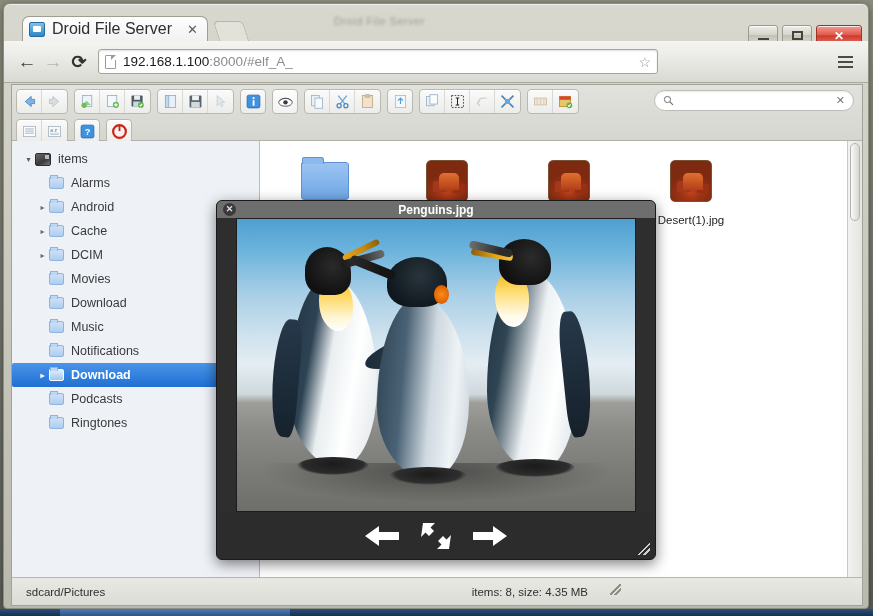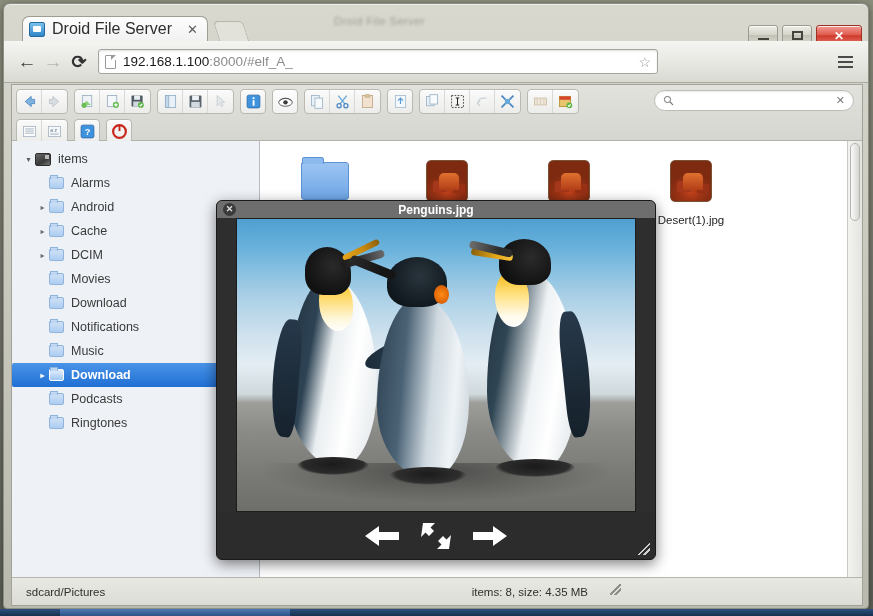--- a/index.html
+++ b/index.html
@@ -713,26 +713,26 @@
             <span>Movies</span>
           </div>
           <div class="tree-item tree-l2">
             <span class="twisty"></span>
             <span class="ficon"></span>
             <span>Download</span>
           </div>
           <div class="tree-item tree-l2">
             <span class="twisty"></span>
             <span class="ficon"></span>
+            <span>Music</span>
+          </div>
+          <div class="tree-item tree-l2">
+            <span class="twisty"></span>
+            <span class="ficon"></span>
             <span>Notifications</span>
-          </div>
-          <div class="tree-item tree-l2">
-            <span class="twisty"></span>
-            <span class="ficon"></span>
-            <span>Music</span>
           </div>
           <div class="tree-item tree-l2 sel">
             <span class="twisty">▸</span>
             <span class="ficon open-f"></span>
             <span>Download</span>
           </div>
           <div class="tree-item tree-l2">
             <span class="twisty"></span>
             <span class="ficon"></span>
             <span>Podcasts</span>

